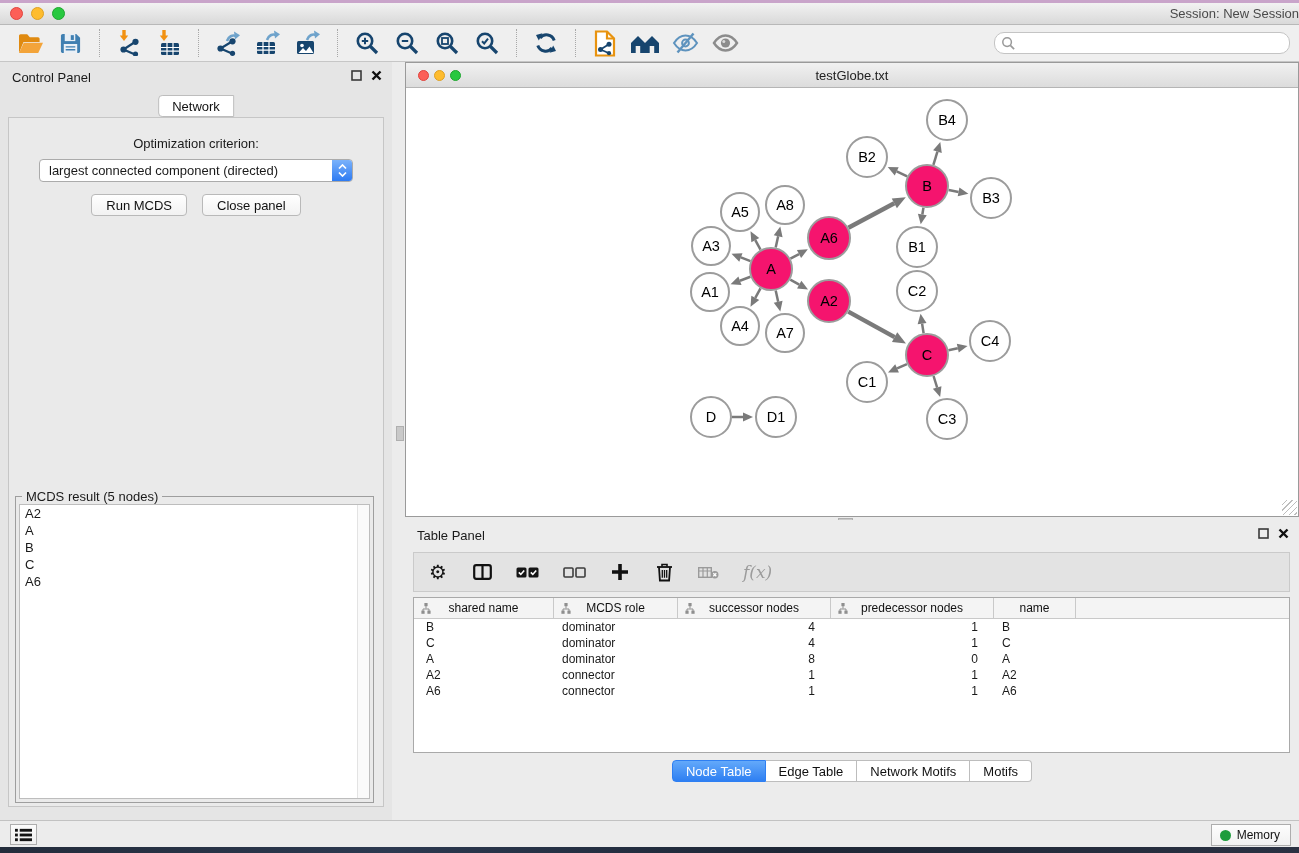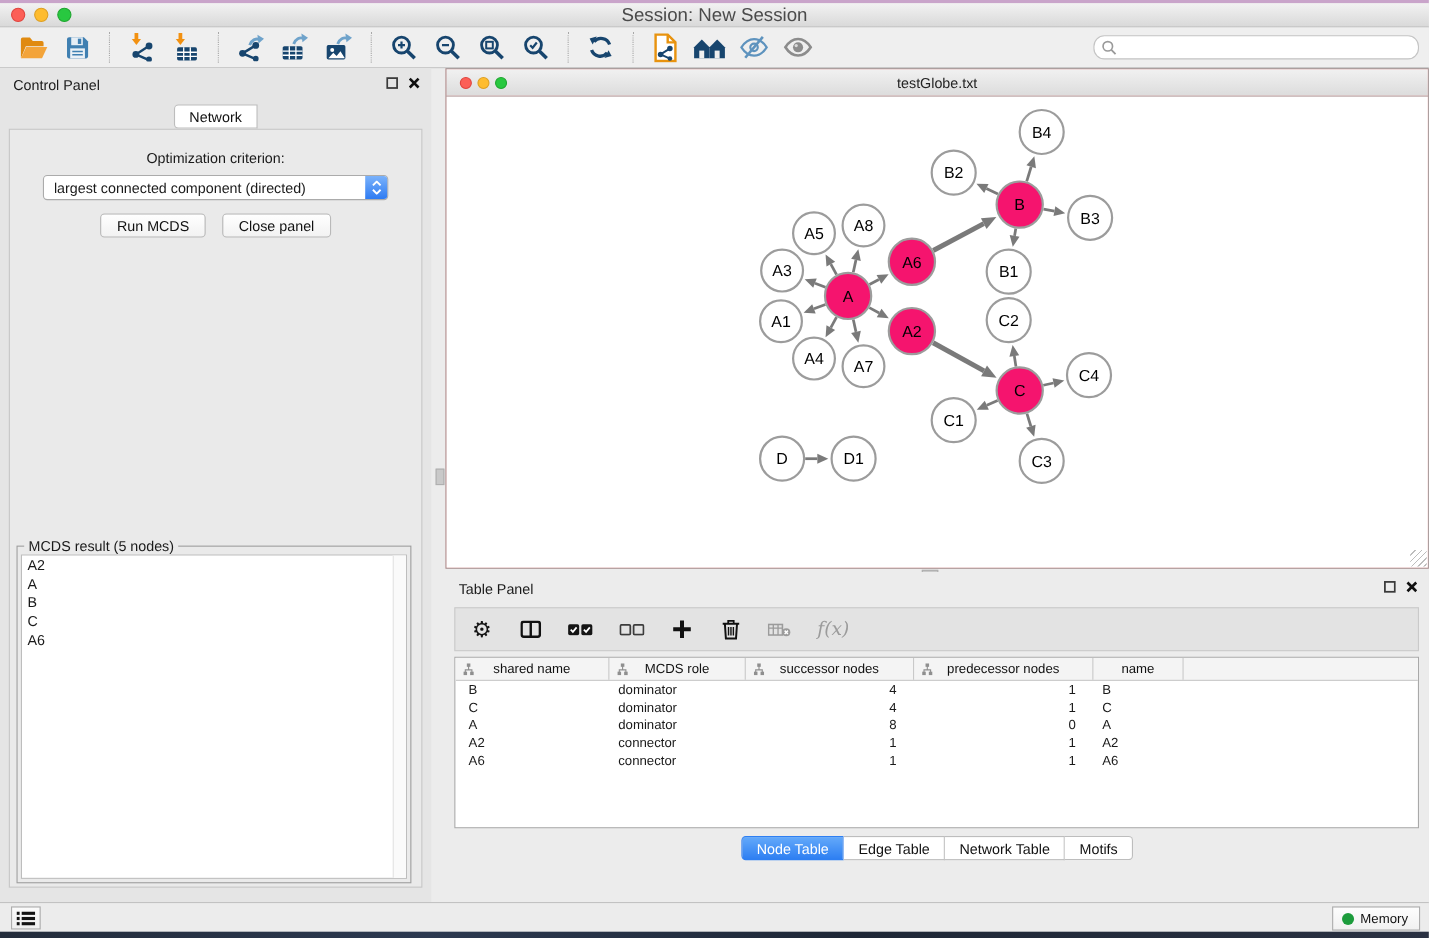--- a/index.html
+++ b/index.html
@@ -12,22 +12,22 @@
     -webkit-font-smoothing:antialiased;
   }
   
   .desktop-top { position:absolute; left:0; top:0; width:100%; height:3px; background:#C9A4CA; }
   .desktop-bottom { position:absolute; left:0; bottom:0; width:100%; height:6px;
     background:linear-gradient(90deg,#232c3b,#2c3950 30%,#1e2736 60%,#2a3142); }
   
   .titlebar { position:absolute; left:0; top:3px; width:100%; height:22px;
     background:linear-gradient(#F2F2F2,#D9D9D9); border-bottom:1px solid #B8B8B8;
     display:flex; align-items:center; }
-  .titlebar .title { position:absolute; left:0; right:0; text-align:center;
-    font-size:17px; color:#4a4a4a; }
+  .titlebar .title { position:absolute; left:0; right:0; text-align:right;
+    font-size:13px; color:#4a4a4a; }
   .lights { display:flex; gap:8px; margin-left:10px; }
   .light { width:13px; height:13px; border-radius:50%; }
   .light.red { background:#FC5F57; border:1px solid #E0443E; }
   .light.yellow { background:#FEBC2E; border:1px solid #DEA023; }
   .light.green { background:#28C840; border:1px solid #1EA62F; }
   .light.sm { width:11px; height:11px; }
   
   .toolbar { position:absolute; left:0; top:25px; width:100%; height:37px;
     background:#EFEFEF; border-bottom:1px solid #C6C6C6;
     display:flex; align-items:center; padding-left:10px; }
@@ -606,21 +606,21 @@
       <div class="td l c0">A6</div>
       <div class="td l2 c1">connector</div>
       <div class="td r c2">1</div>
       <div class="td r c3">1</div>
       <div class="td l2 c4">A6</div>
     </div>
   </div>
   <div class="tp-tabs">
     <div class="ptab active">Node Table</div>
     <div class="ptab">Edge Table</div>
-    <div class="ptab">Network Table</div>
+    <div class="ptab">Network Motifs</div>
     <div class="ptab">Motifs</div>
   </div>
 </div>
 
 <div class="statusbar">
   <div class="status-left-btn">
     <svg width="17" height="14" viewBox="0 0 18 14">
       <g fill="#141414">
         <rect x="0" y="0.5" width="3" height="3"></rect>
           <rect x="5" y="0.5" width="13" height="3"></rect>

